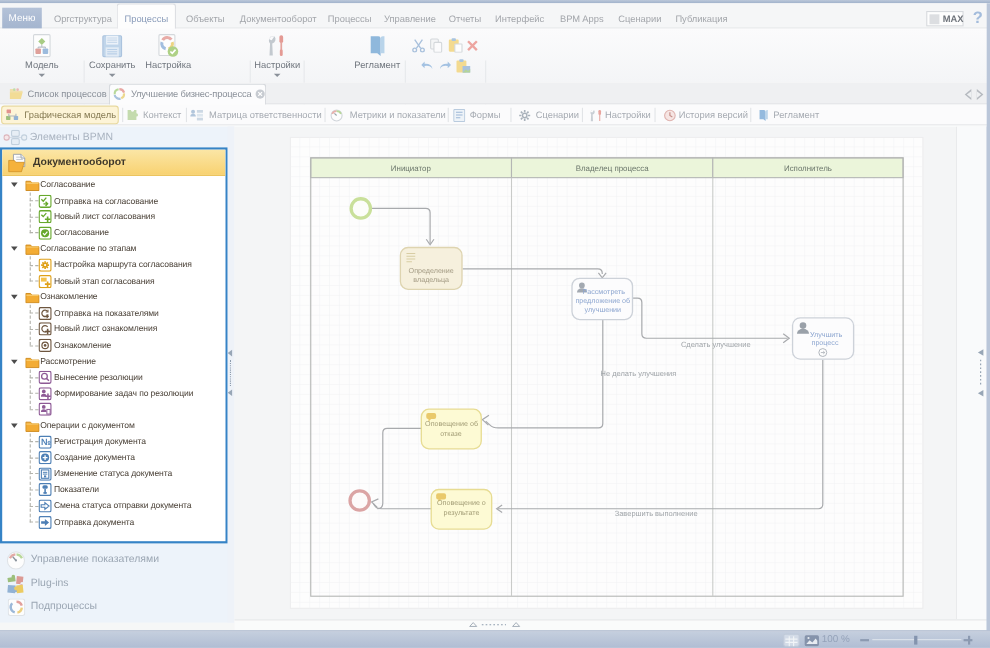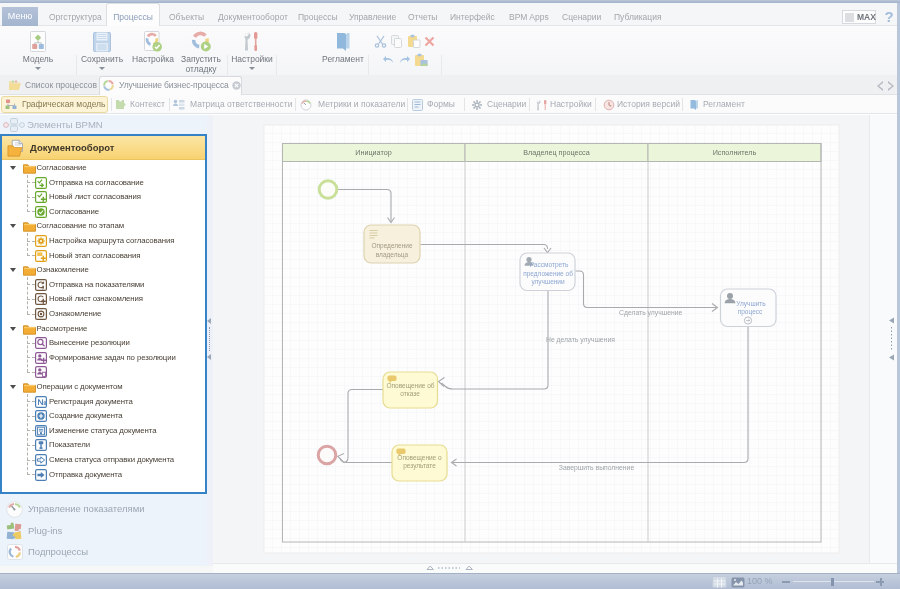--- a/index.html
+++ b/index.html
@@ -95,32 +95,20 @@
         <g fill="none" stroke-width="2.8">
           <path d="M6.9 6.5 A4.6 4.6 0 0 1 14.8 6.1" stroke="#e8aca8"></path>
           <path d="M15.5 8.3 A4.6 4.6 0 0 1 12.2 14.4" stroke="#ecd482"></path>
           <path d="M9.6 14.3 A4.6 4.6 0 0 1 6.3 8.3" stroke="#a2bedf"></path>
         </g>
         <circle cx="16.2" cy="16.8" r="4.8" fill="#aed186"></circle>
         <path d="M13.9 16.8 l1.7 1.7 3 -3.4" stroke="#fff" stroke-width="1.5" fill="none"></path>
       </svg>
   <div class="lbl">Настройка</div>
     </div>
- <div class="titem" style="left:167px;width:68px">
-  <svg width="24" height="24" viewBox="0 0 24 24">
-        <g fill="none" stroke-width="3.6">
-          <path d="M5.6 6.8 A6.6 6.6 0 0 1 16.4 5.7" stroke="#e8aca8"></path>
-          <path d="M17.9 8.5 A6.6 6.6 0 0 1 13.8 16.4" stroke="#ecd482"></path>
-          <path d="M10.2 16.6 A6.6 6.6 0 0 1 4.6 9.9" stroke="#a2bedf"></path>
-        </g>
-        <circle cx="16.8" cy="16.5" r="5" fill="#aed186"></circle>
-        <path d="M15.2 13.9 l4.2 2.6 -4.2 2.6 z" fill="#fff"></path>
-      </svg>
-  <div class="lbl">Запустить<br>отладку</div>
-    </div>
  <div class="titem" style="left:222px;width:60px">
   <svg width="22" height="24" viewBox="0 0 22 24">
         <path d="M8.5 3 a4 4 0 0 0 -4 6.5 l-0.5 11 h3 l-0.5 -11 a4 4 0 0 0 2 -6.5 l-2.5 3.5 -2 -0.6 0.5 -2.4 z" fill="#c3c9cf"></path>
         <rect x="13" y="2" width="3.4" height="7" rx="1.6" fill="#e49a94"></rect>
         <rect x="13.9" y="8" width="1.6" height="8" fill="#e4a49e"></rect>
         <rect x="13.4" y="15" width="2.6" height="6" rx="1.2" fill="#e49a94"></rect>
       </svg>
   <div class="lbl">Настройки</div>
       <div class="darr"></div>
     </div>

